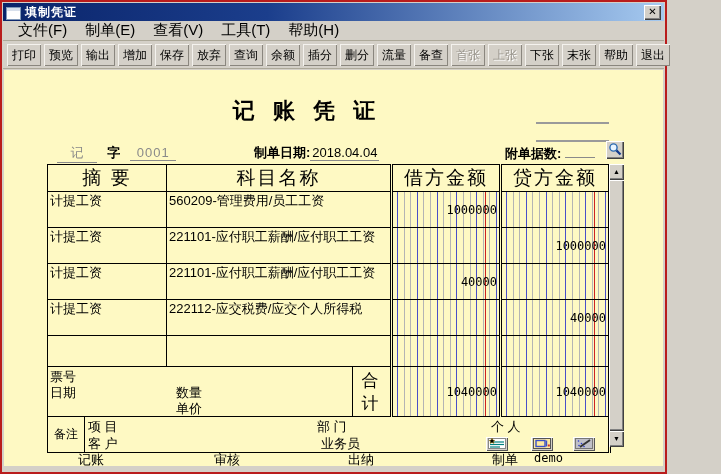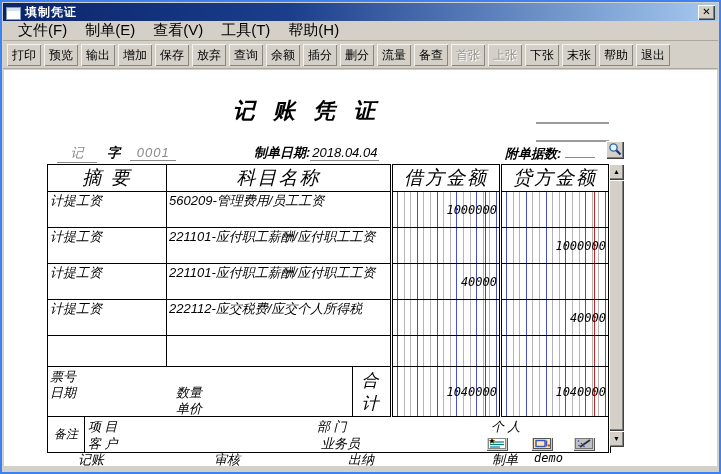--- a/index.html
+++ b/index.html
@@ -1,20 +1,20 @@
 <!DOCTYPE html>
 <html><head>
 <meta charset="utf-8">
 <style>
   * { margin:0; padding:0; box-sizing:border-box; }
   html,body { width:721px; height:474px; overflow:hidden; }
   body { font-family:"Liberation Sans","DejaVu Sans",sans-serif; background:#d4d0c8; }
 
-  .window { position:absolute; inset:0; width:721px; height:474px;
-    background:#d4d0c8; border:2px solid #3b82f6; }
+  .window { position:absolute; inset:0; width:667px; height:474px;
+    background:#d4d0c8; border:2px solid #b91c1c; }
 
   
   .titlebar { position:absolute; left:1px; top:1px; right:1px; height:18px;
     background:linear-gradient(to right,#0a246a 0%,#1b3e8c 40%,#a6caf0 100%);
     display:flex; align-items:center; padding:0 3px; }
   .titlebar .app-icon { width:15px; height:13px; margin-right:4px; display:inline-block; }
   .titlebar .title { color:#fff; font-weight:bold; font-size:12px; letter-spacing:1px; flex:1; }
   .close-btn { width:17px; height:15px; background:#d4d0c8;
     box-shadow:inset 1px 1px 0 #fff, inset -1px -1px 0 #404040, inset -2px -2px 0 #808080;
     font-size:10px; font-weight:bold; color:#000; text-align:center; line-height:14px; cursor:default; }
@@ -28,21 +28,21 @@
   
   .toolbar { position:absolute; left:1px; top:40px; right:1px; height:27px;
     background:#d4d0c8; display:flex; align-items:center; gap:3px; padding-left:4px;
     border-bottom:1px solid #aca899; }
   .tb-btn { height:22px; padding:0 5px; font-size:12px; background:#d4d0c8; color:#000;
     border:none; box-shadow:inset 1px 1px 0 #f4f2ee, inset -1px -1px 0 #8a867e;
     font-family:inherit; white-space:nowrap; }
   .tb-btn.disabled { color:#9a968e; text-shadow:1px 1px 0 #fff; }
 
   
-  .content { position:absolute; left:2px; right:2px; top:68px; bottom:6px; background:#ffffff;font-style:italic; }
+  .content { position:absolute; left:2px; right:2px; top:68px; bottom:6px; background:#fef9c3; }
 
   .doc-title { position:absolute; left:43px; top:26px; width:520px; text-align:center;
     font-size:22px; font-weight:bold; letter-spacing:6px; color:#000; }
   .blank-line { position:absolute; background:#9a9a9a; height:2px; width:73px; left:532px; }
   .blank-line.l1 { top:52px; } .blank-line.l2 { top:70px; }
 
   .info-row { position:absolute; left:0; top:74px; width:100%; height:20px; font-size:13px; }
   .word-group { position:absolute; left:53px; top:0; }
   .u { border-bottom:1px solid #8a8a8a; }
   .w-prefix { display:inline-block; width:40px; text-align:center; color:#8a8a8a; }

